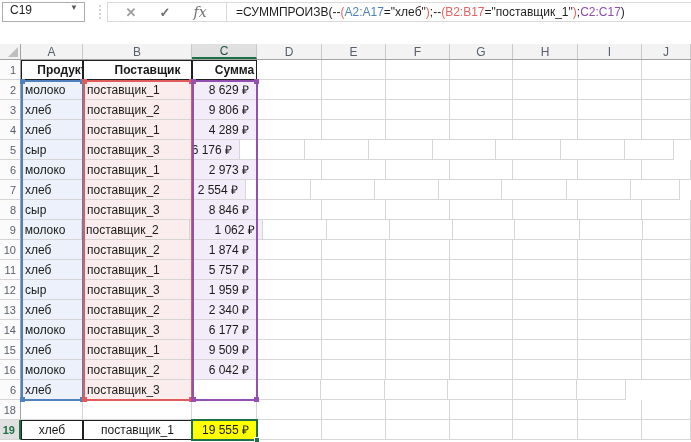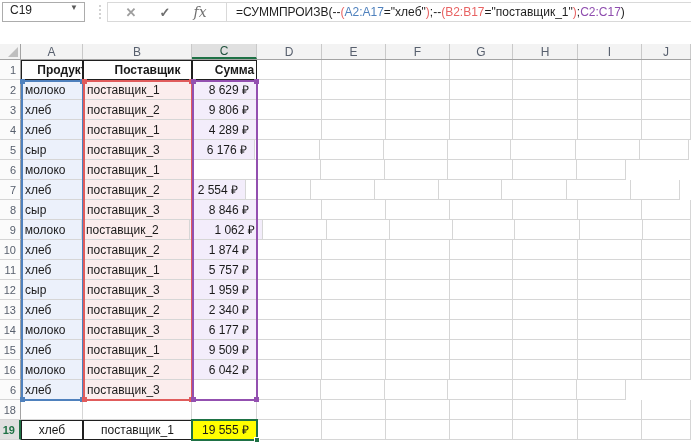--- a/index.html
+++ b/index.html
@@ -160,33 +160,34 @@
           <div class="cell" style="width: 64px;"></div>
           <div class="cell" style="width: 63px;"></div>
           <div class="cell" style="width: 65px;"></div>
           <div class="cell" style="width: 64px;"></div>
           <div class="cell" style="width: 49px;"></div>
         </div>
         <div class="grid-row" style="top: 96px;">
           <div class="row-h">5</div>
           <div class="cell txt tintA" style="width: 62px;">сыр</div>
           <div class="cell txt tintB" style="width: 109px;">поставщик_3</div>
-          <div class="cell num tintC" style="width: 63px;">6 176 ₽</div>
+          <div class="cell num tintC" style="width: 48px;">6 176 ₽</div>
           <div class="cell" style="width: 65px;"></div>
           <div class="cell" style="width: 64px;"></div>
           <div class="cell" style="width: 64px;"></div>
           <div class="cell" style="width: 63px;"></div>
           <div class="cell" style="width: 65px;"></div>
           <div class="cell" style="width: 64px;"></div>
           <div class="cell" style="width: 49px;"></div>
         </div>
         <div class="grid-row" style="top: 116px;">
           <div class="row-h">6</div>
           <div class="cell txt tintA" style="width: 62px;">молоко</div>
           <div class="cell txt tintB" style="width: 109px;">поставщик_1</div>
+          <div class="cell num tintC" style="width: 65px;">2 973 ₽</div>
           <div class="cell" style="width: 65px;"></div>
           <div class="cell" style="width: 64px;"></div>
           <div class="cell" style="width: 64px;"></div>
           <div class="cell" style="width: 63px;"></div>
           <div class="cell" style="width: 65px;"></div>
           <div class="cell" style="width: 64px;"></div>
           <div class="cell" style="width: 49px;"></div>
         </div>
         <div class="grid-row" style="top: 136px;">
           <div class="row-h">7</div>

